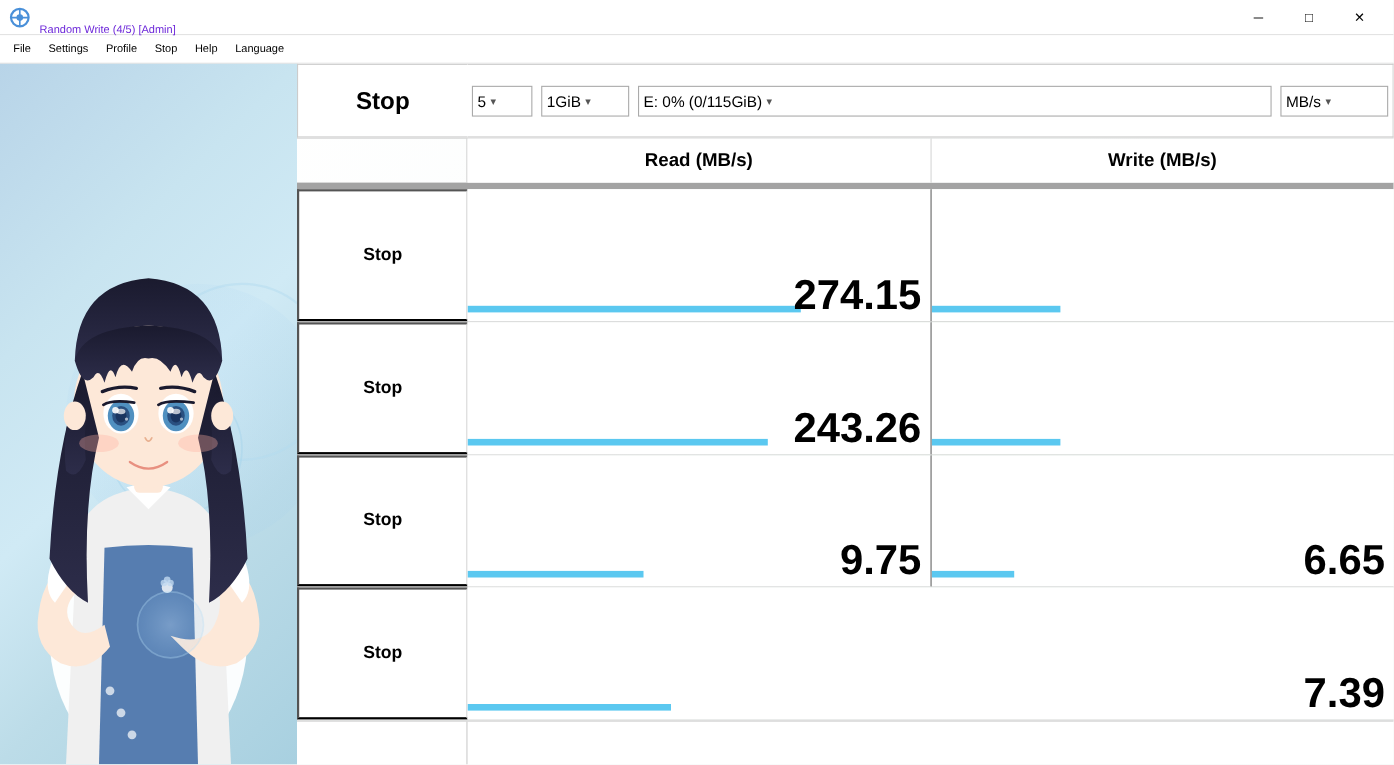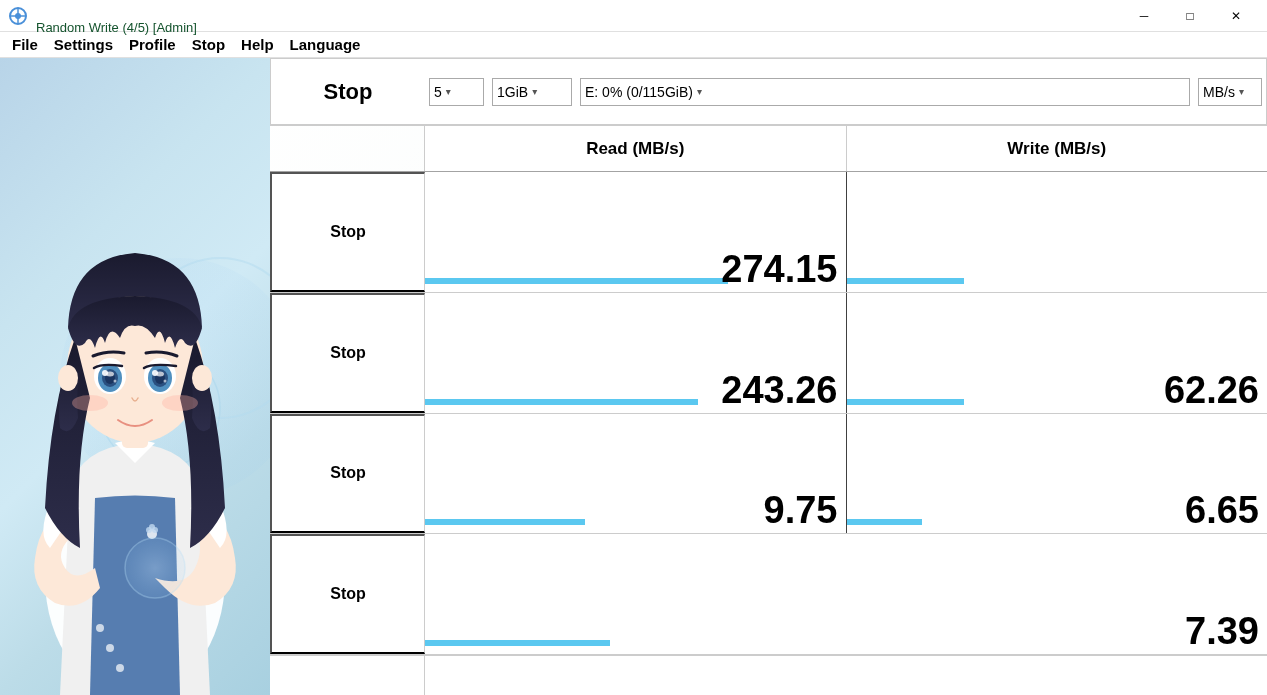--- a/index.html
+++ b/index.html
@@ -25,22 +25,22 @@
     .title-bar-left {
       display: flex;
       align-items: center;
       gap: 8px;
     }
     .app-icon {
       width: 20px;
       height: 20px;
     }
     .title-text {
-      font-size: 13px;
-      color: #14532d;
+      font-size: 10px;
+      color: #6d28d9;
       margin-top: 24px;
     }
     .title-bar-controls {
       display: flex;
       gap: 0;
     }
     .title-btn {
       width: 46px;
       height: 32px;
       border: none;
@@ -56,24 +56,23 @@
     .menu-bar {
       display: flex;
       background: #ffffff;
       height: 26px;
       align-items: center;
       padding: 0 4px;
       border-bottom: 1px solid #e0e0e0;
     }
     .menu-item {
       padding: 2px 8px;
-      font-size: 15px;
+      font-size: 10px;
       cursor: pointer;
       color: #000;
-      font-weight: bold;
     }
 
     
     .main-content {
       display: flex;
       width: 1267px;
       height: calc(695px - 58px);
       position: relative;
     }
 
@@ -156,27 +155,27 @@
       margin-right: 4px;
     }
     .dropdown-arrow {
       font-size: 10px;
       color: #555;
     }
 
     .dd-queue { width: 55px; }
     .dd-size { width: 80px; }
     .dd-drive { flex: 1; min-width: 200px; }
-    .dd-unit { width: 64px; }
+    .dd-unit { width: 98px; }
 
     
     .header-row {
       display: flex;
       height: 46px;
-      border-bottom: 1px solid #a3a3a3;
+      border-bottom: 6px solid #a3a3a3;
       position: relative;
       z-index: 1;
     }
     .header-left {
       width: 155px;
       border-right: 1px solid #ccc;
     }
     .header-read {
       flex: 1;
       display: flex;
@@ -467,21 +466,20 @@
 
     <div class="data-row">
       <button class="stop-btn-row">Stop</button>
       <div class="cell">
         <span class="cell-value">243.26</span>
         <div class="progress-bar-container">
           <div class="progress-bar" style="width: 65%"></div>
         </div>
       </div>
       <div class="cell">
-        <span class="cell-value">62.26</span>
         <div class="progress-bar-container">
           <div class="progress-bar" style="width: 28%"></div>
         </div>
       </div>
     </div>
 
     <div class="data-row">
       <button class="stop-btn-row">Stop</button>
       <div class="cell">
         <span class="cell-value">9.75</span>

